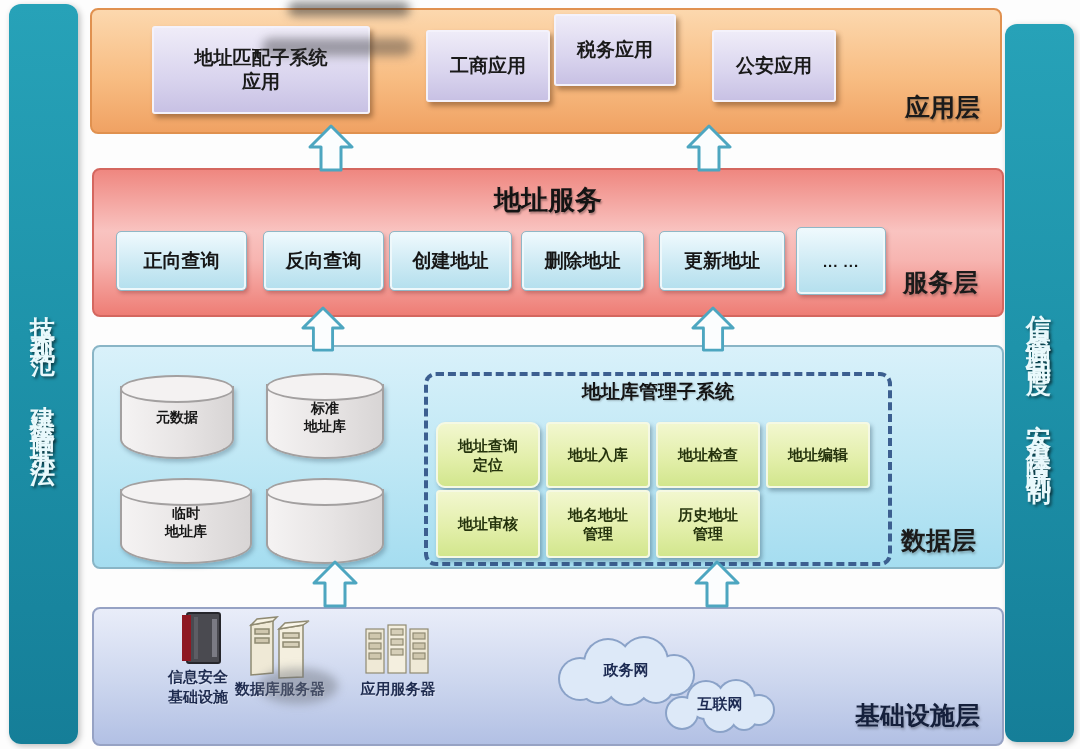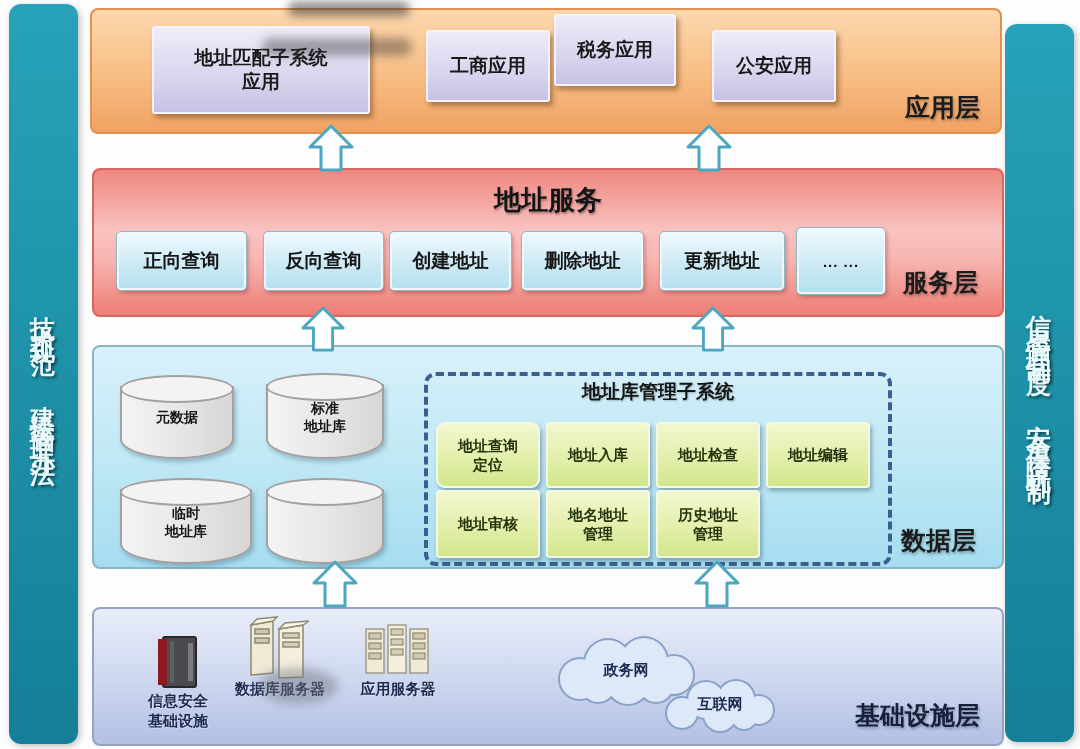--- a/index.html
+++ b/index.html
@@ -127,21 +127,21 @@
       <div class="gbox pre" style="left:118px;top:114px;width:100px;height:64px;">地名地址
 管理</div>
       <div class="gbox pre" style="left:228px;top:114px;width:100px;height:64px;">历史地址
 管理</div>
     </div>
     <div class="layer-label" style="right:26px;bottom:10px;">数据层</div>
   </div>
 
   <div id="infra-layer" class="layer" style="left:92px;top:607px;width:908px;height:135px;">
 
-    <div class="infra-item" style="left:34px;top:24px;width:100px;">
+    <div class="infra-item" style="left:34px;top:0;width:100px;align-items:flex-end;">
       <svg width="52" height="58" viewBox="0 0 52 58">
         <rect x="11" y="4" width="33" height="50" rx="2" fill="#4a4a50" stroke="#26262b" stroke-width="2"></rect>
         <rect x="6" y="6" width="9" height="46" fill="#8e1822"></rect>
         <rect x="36" y="10" width="5" height="38" fill="#7b7b84"></rect>
         <rect x="18" y="8" width="4" height="42" fill="#5d5d64"></rect>
       </svg>
       <div class="infra-label pre">信息安全
 基础设施</div>
     </div>
 

